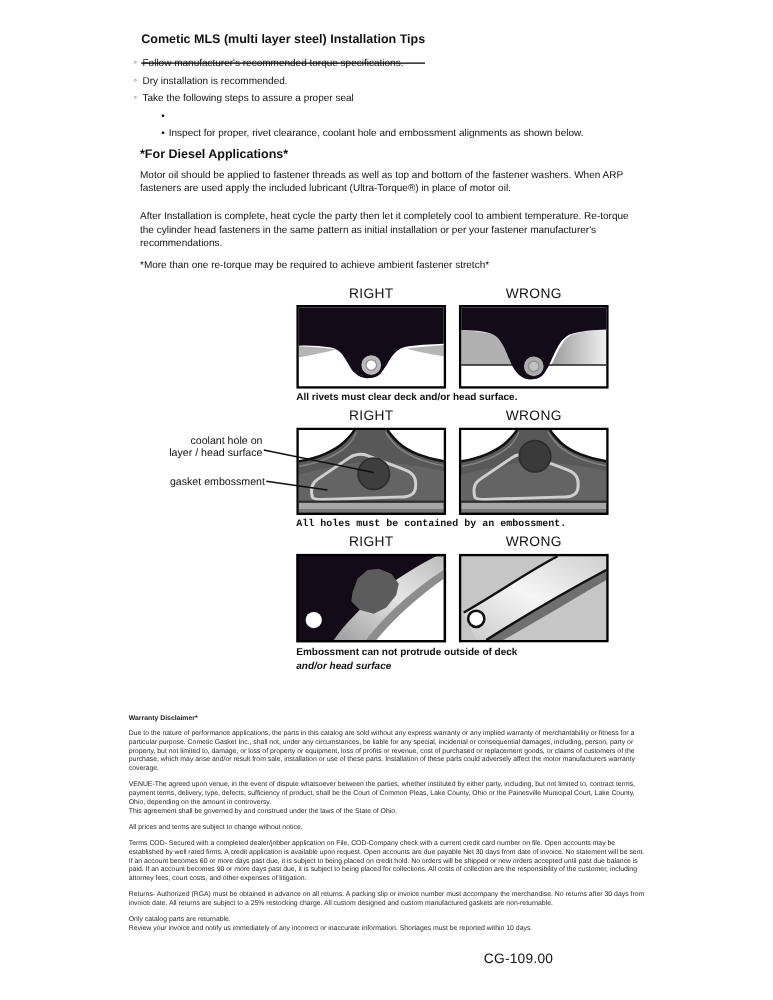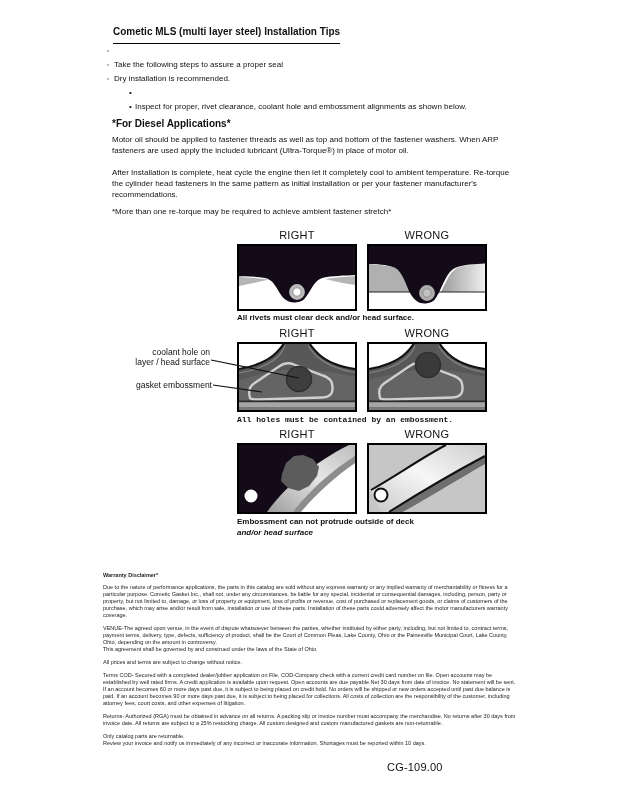--- a/index.html
+++ b/index.html
@@ -5,21 +5,21 @@
   html,body{margin:0;padding:0;background:#fff;}
   .page{
     position:relative;width:618px;height:800px;background:#ffffff;
     font-family:"Liberation Sans", sans-serif;color:#111;overflow:hidden;
   }
   .abs{position:absolute;}
 
   
   .doc-title{
     left:113px;top:26px;font-size:10px;font-weight:bold;
-    border-bottom:1.2px solid #000;padding-bottom:6px;white-space:nowrap;
+    border-bottom:1.2px solid #000;padding-bottom:13px;white-space:nowrap;
   }
 
   
   .tips{left:107px;top:44px;width:420px;font-size:8px;}
   .tip-row{display:flex;align-items:flex-start;height:14px;line-height:14px;}
   .tip-row .marker{width:7px;flex:0 0 7px;font-size:7px;line-height:14px;}
   .tip-row.sub{padding-left:22px;}
   .tip-row.sub .marker{width:6px;flex:0 0 6px;font-size:8px;}
 
   
@@ -48,41 +48,42 @@
 </head>
 <body>
 
 <div class="page">
 
   <div class="abs doc-title">Cometic MLS (multi layer steel) Installation Tips</div>
 
   <div class="abs tips">
     <div class="tip-row">
       <span class="marker">◦</span>
+      <span>Follow manufacturer's recommended torque specifications.</span>
+    </div>
+    <div class="tip-row">
+      <span class="marker">◦</span>
+      <span>Dry installation is recommended.</span>
     </div>
     <div class="tip-row">
       <span class="marker">◦</span>
       <span>Take the following steps to assure a proper seal</span>
     </div>
-    <div class="tip-row">
-      <span class="marker">◦</span>
-      <span>Dry installation is recommended.</span>
-    </div>
     <div class="tip-row sub">
       <span class="marker">•</span>
     </div>
     <div class="tip-row sub">
       <span class="marker">•</span>
       <span>Inspect for proper, rivet clearance, coolant hole and embossment alignments as shown below.</span>
     </div>
   </div>
 
   <div class="abs section-heading">*For Diesel Applications*</div>
   <div class="abs para p1">Motor oil should be applied to fastener threads as well as top and bottom of the fastener washers. When ARP fasteners are used apply the included lubricant (Ultra-Torque®) in place of motor oil.</div>
-  <div class="abs para p2">After Installation is complete, heat cycle the engine then let it completely cool to ambient temperature. Re-torque the cylinder head fasteners in the same pattern as initial installation or per your fastener manufacturer's recommendations.</div>
+  <div class="abs para p2">After Installation is complete, heat cycle the party then let it completely cool to ambient temperature. Re-torque the cylinder head fasteners in the same pattern as initial installation or per your fastener manufacturer's recommendations.</div>
   <div class="abs para note">*More than one re-torque may be required to achieve ambient fastener stretch*</div>
 
   <div class="abs rw-label" style="left:237px;top:229px;">RIGHT</div>
   <div class="abs rw-label" style="left:367px;top:229px;">WRONG</div>
 
   <div class="abs panel" style="left:237px;top:244px;">
     <svg viewBox="0 0 120 67">
       <rect x="0" y="0" width="120" height="67" fill="#ffffff"></rect>
       <path d="M2,33 C12,33.5 22,34 32,35.5 C22,38 12,40 2,42 Z" fill="#b5b5b5"></path>
       <path d="M118,32 C108,33 98,33.5 88,35 C98,37.5 108,39.5 118,41 Z" fill="#b5b5b5"></path>

